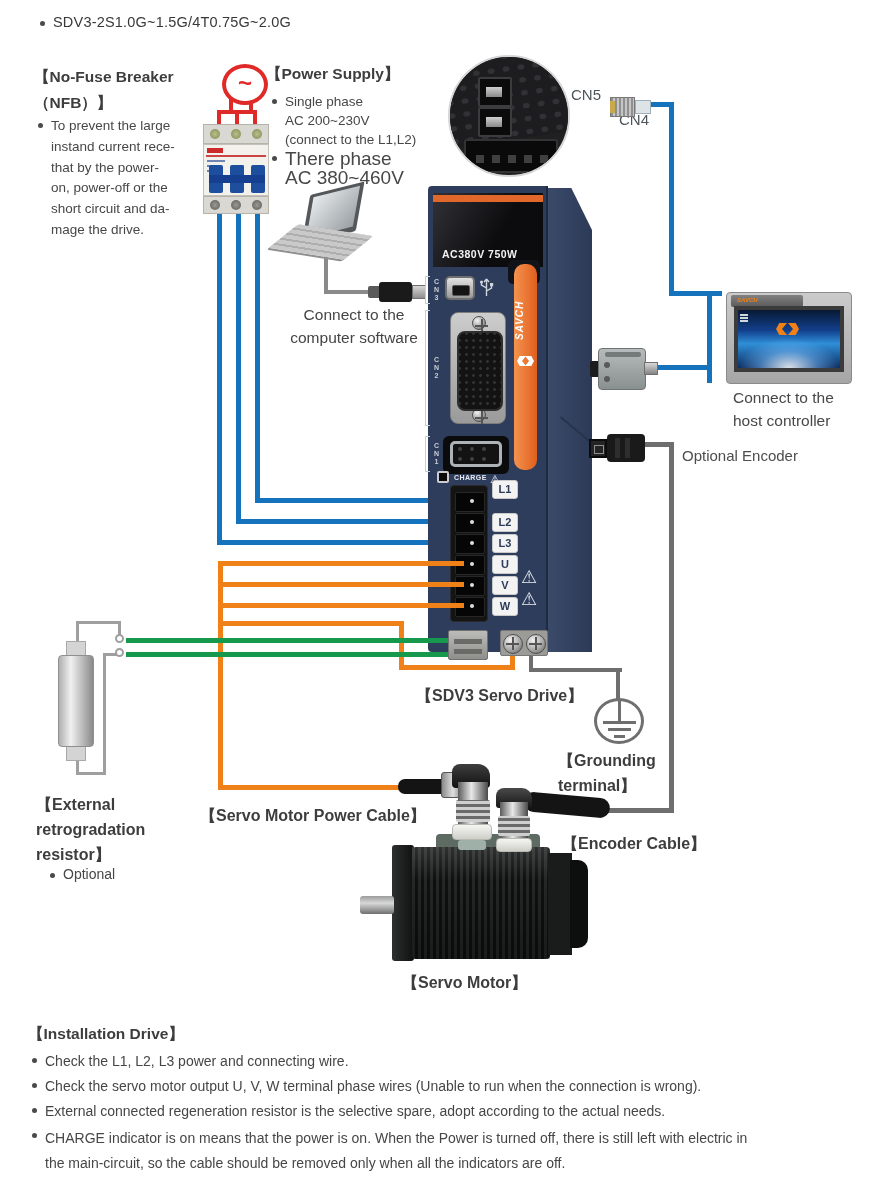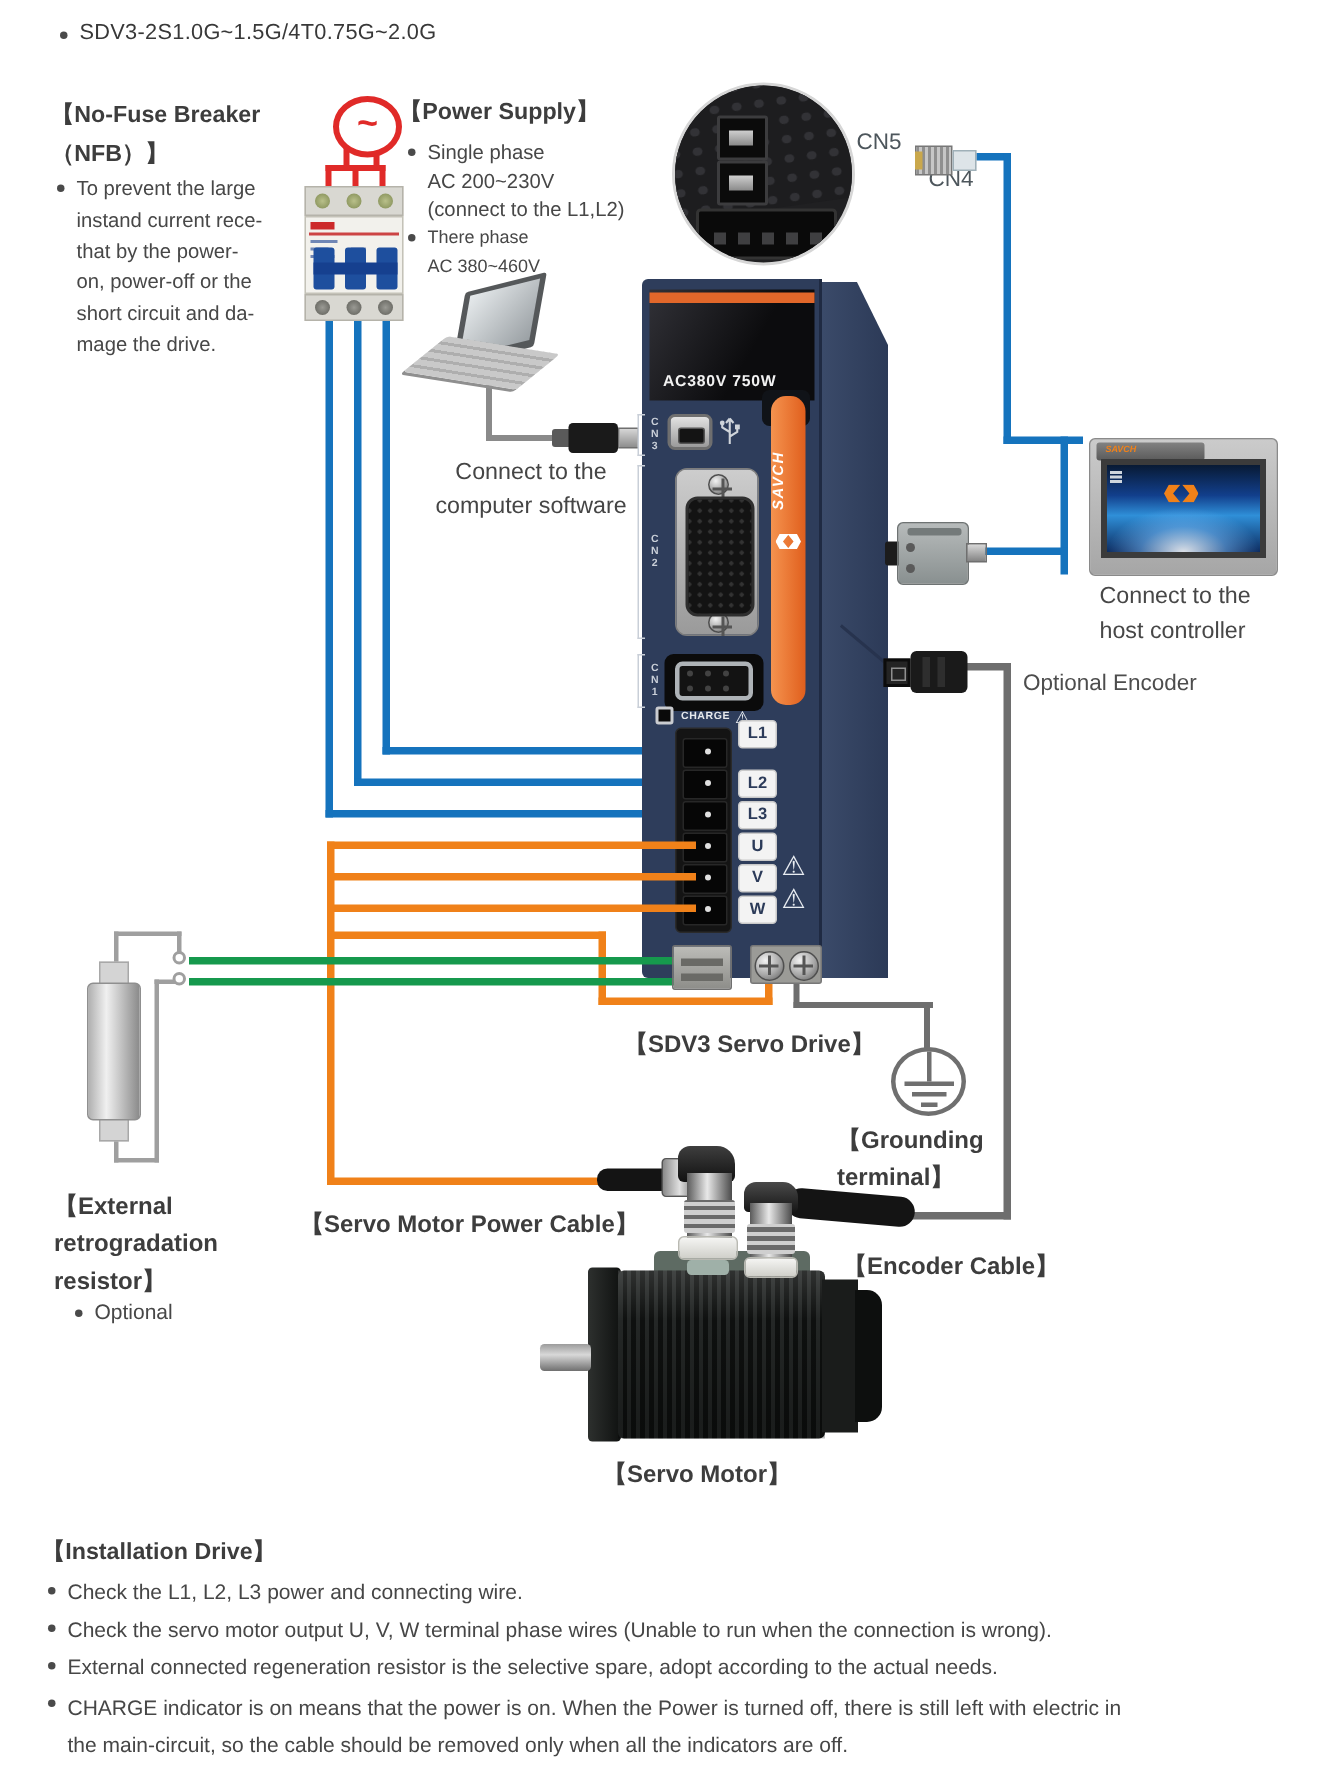--- a/index.html
+++ b/index.html
@@ -52,21 +52,21 @@
 
   <div class="txt hd" style="left:266px;top:64px;font-size:15.5px;">【Power Supply】</div>
   <div class="brow" style="left:272px;top:92px;">
     <div class="dot"></div>
     <div style="font-size:13.5px;line-height:19px;white-space:pre-line;">Single phase
 AC 200~230V
 (connect to the L1,L2)</div>
   </div>
   <div class="brow" style="left:272px;top:149px;">
     <div class="dot"></div>
-    <div style="font-size:12px;line-height:19px;white-space:pre-line;">There phase
+    <div style="font-size:19px;line-height:19px;white-space:pre-line;">There phase
 AC 380~460V</div>
   </div>
 
   <div class="wire" style="left: 229px; top: 96px; width: 4px; height: 18px; background-color: rgb(224, 42, 40);"></div>
   <div class="wire" style="left: 249px; top: 96px; width: 4px; height: 18px; background-color: rgb(224, 42, 40);"></div>
   <div class="wire" style="left: 217px; top: 110px; width: 40px; height: 4px; background-color: rgb(224, 42, 40);"></div>
   <div class="wire" style="left: 217px; top: 110px; width: 4px; height: 18px; background-color: rgb(224, 42, 40);"></div>
   <div class="wire" style="left: 235px; top: 110px; width: 4px; height: 18px; background-color: rgb(224, 42, 40);"></div>
   <div class="wire" style="left: 253px; top: 110px; width: 4px; height: 18px; background-color: rgb(224, 42, 40);"></div>
 

